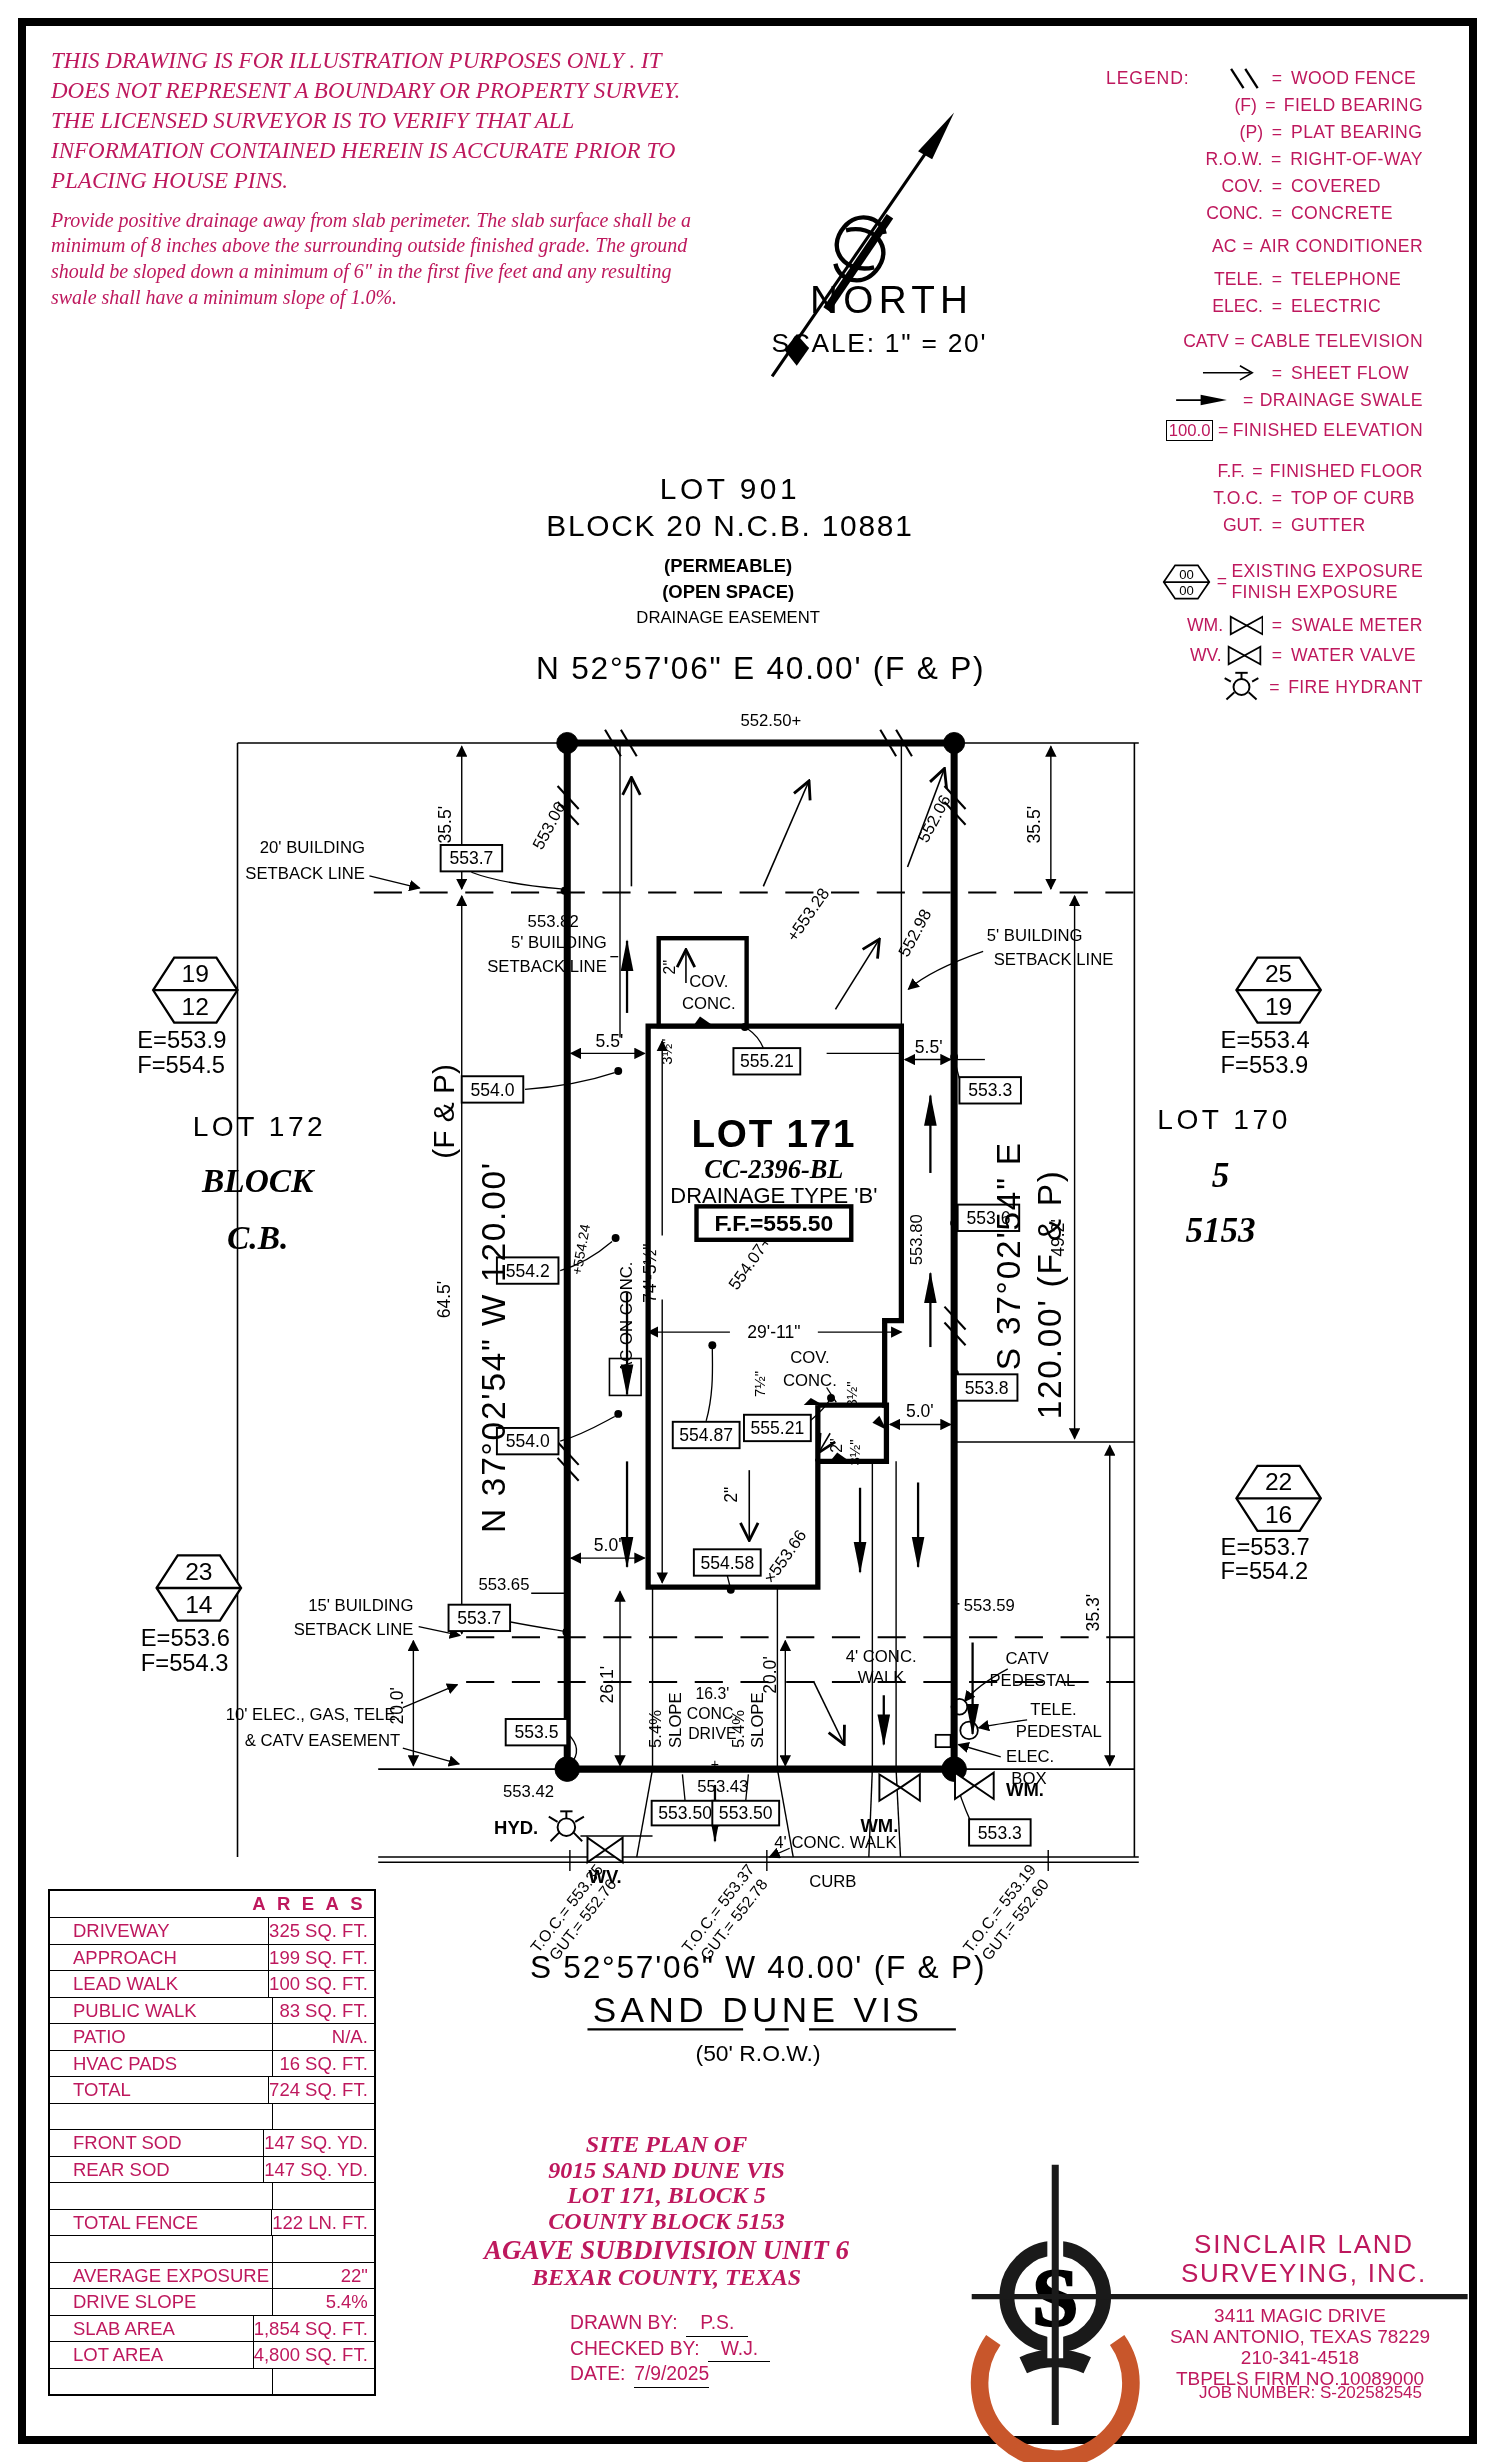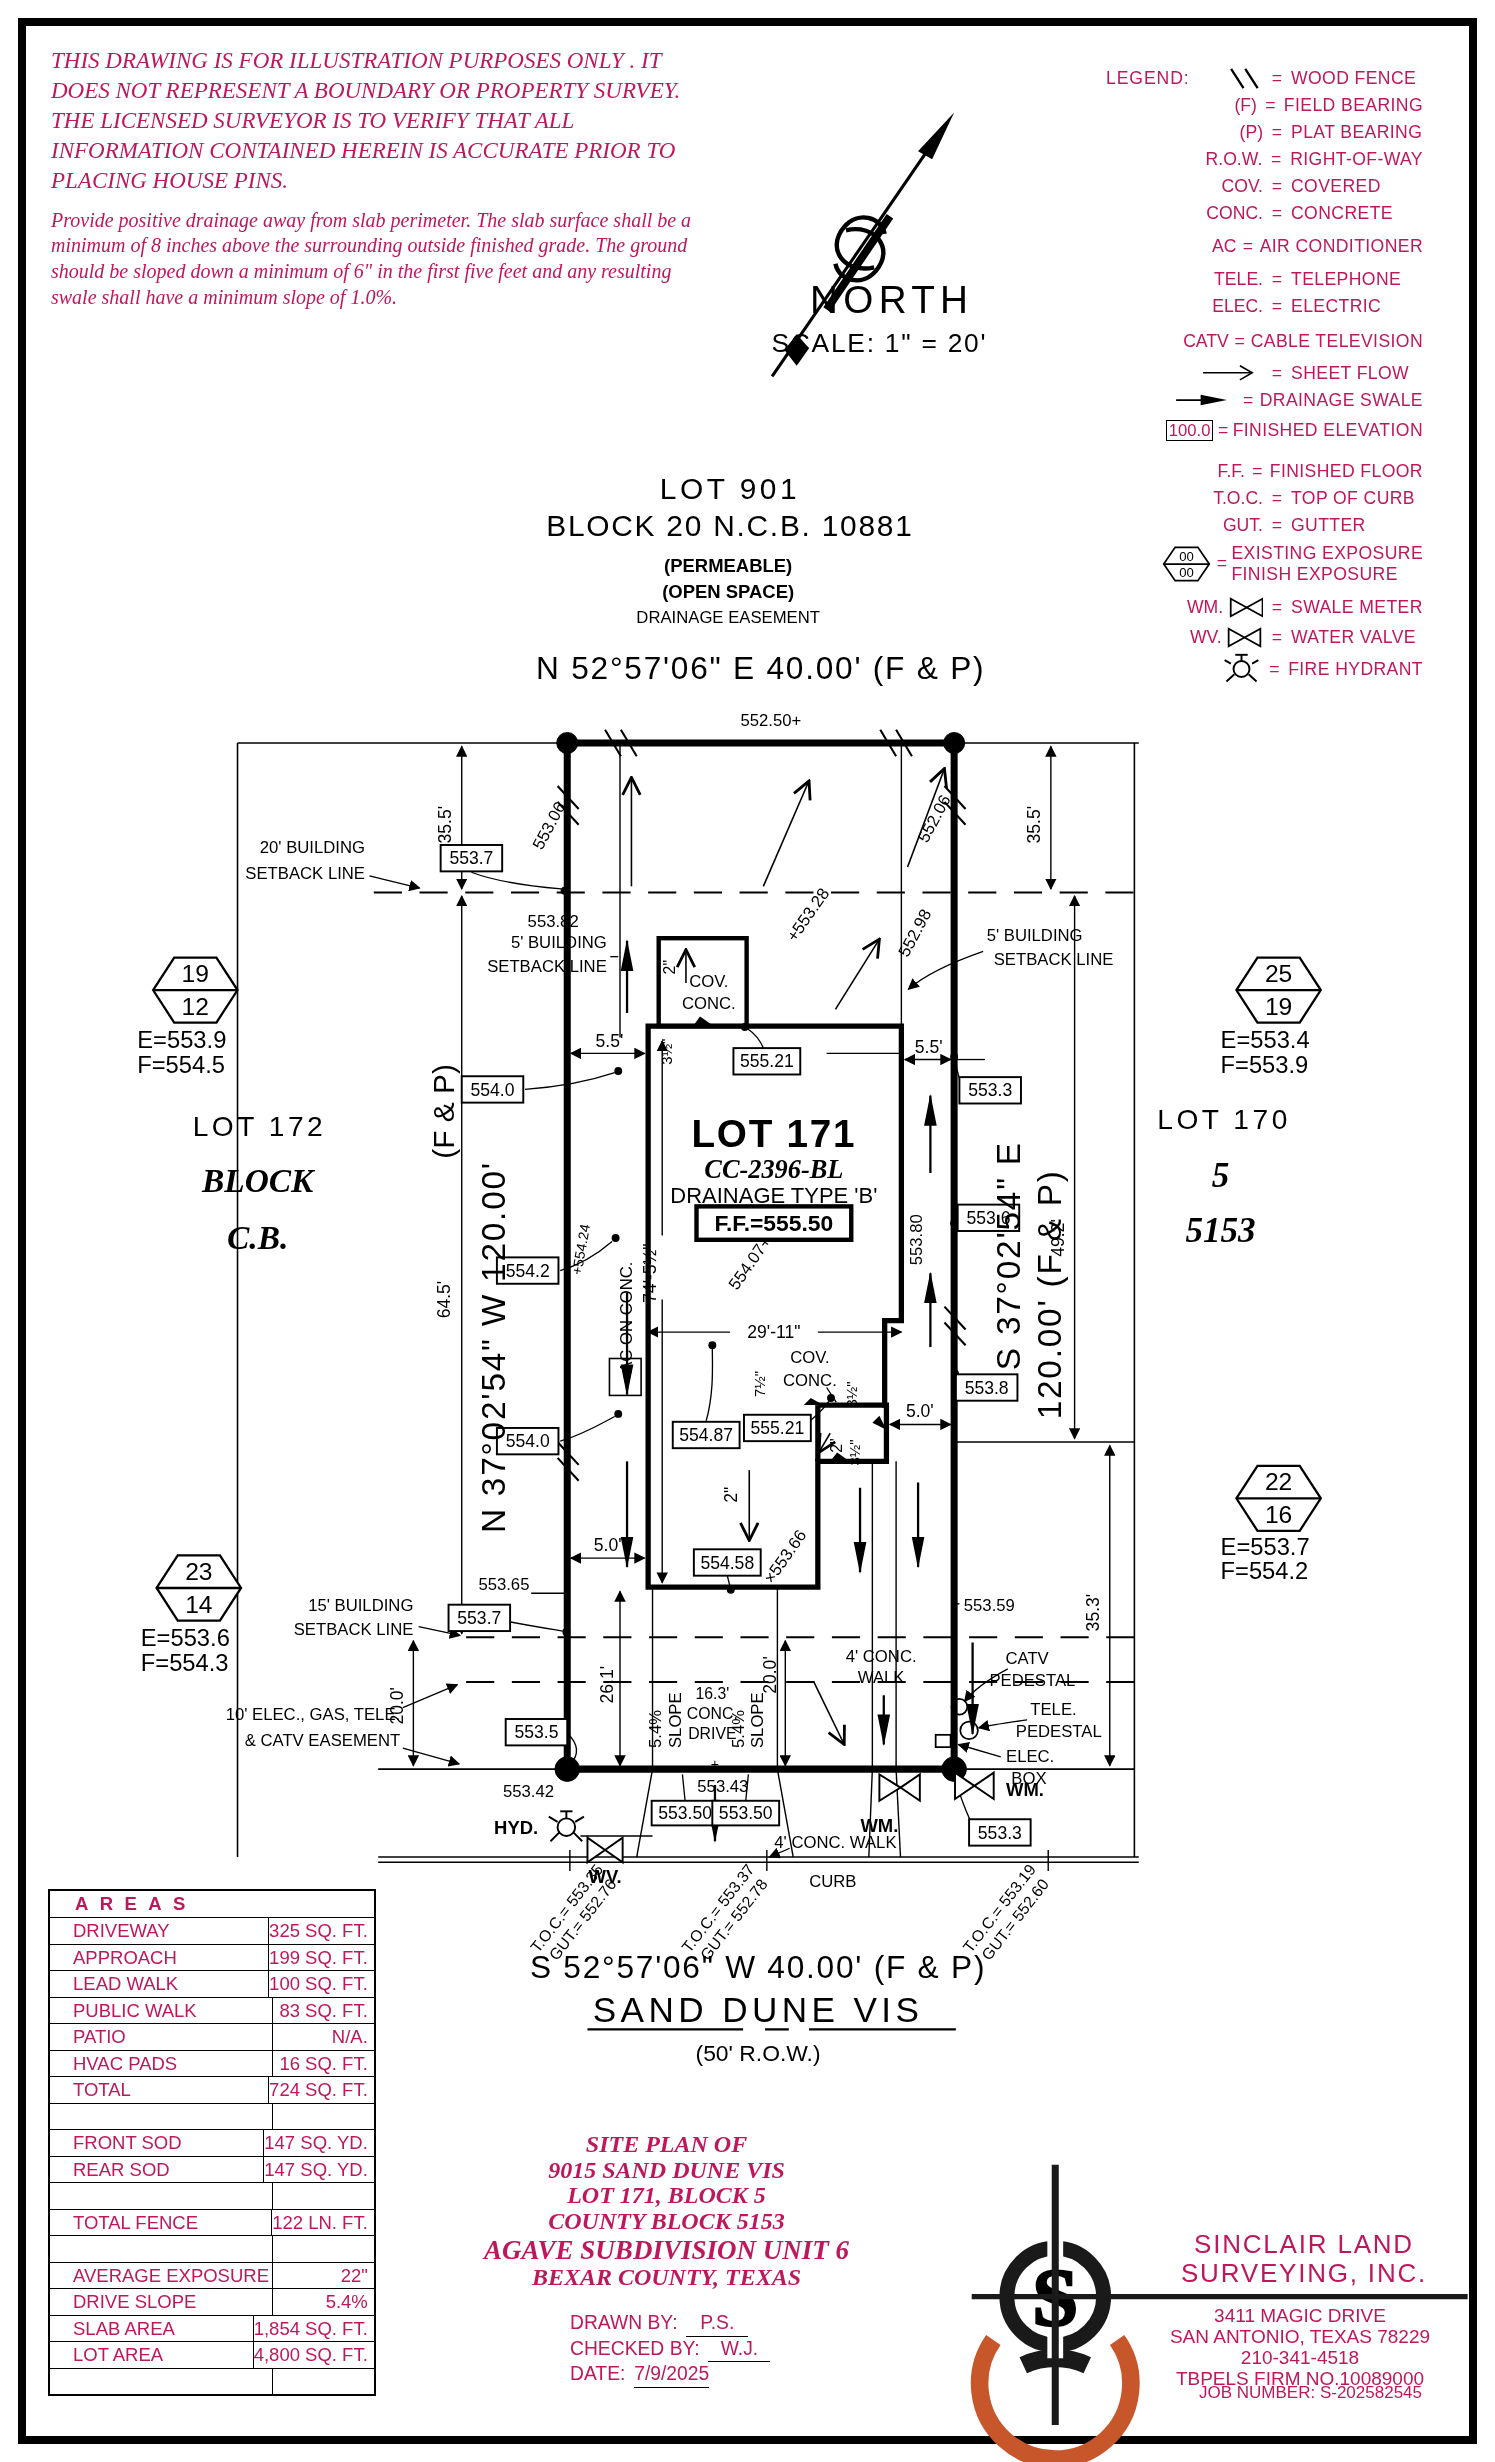--- a/index.html
+++ b/index.html
@@ -15,21 +15,21 @@
   .lgd{left:1106px;top:65px;width:317px;font-size:17.6px}
   .lgr{display:flex;align-items:center;min-height:27px}
   .lgt{width:81px;letter-spacing:0.9px}
   .lgk{width:76px;text-align:right;display:flex;justify-content:flex-end;align-items:center;gap:4.4px;white-space:nowrap}
   .lge{width:28px;text-align:center}
   .lgv{flex:1;letter-spacing:0.4px;white-space:nowrap}
   .lg-box{border:1.8px solid #000;padding:0 2px;font-size:16.7px;line-height:19.3px}
   .lgsym svg{display:block}
   
   .tbl{left:48px;top:1889px;width:324px;border:2.6px solid #000;font-size:18.5px}
-  .tbl-h{height:26px;line-height:26px;border-bottom:1.8px solid #000;text-align:left;font-weight:bold;letter-spacing:11.4px;padding-left:25px}
+  .tbl-h{height:26px;line-height:26px;border-bottom:1.8px solid #000;text-align:right;font-weight:bold;letter-spacing:11.4px;padding-left:25px}
   .tbl-r{display:flex;height:25.5px;line-height:25.5px;border-bottom:1.8px solid #000}
   .tbl-r:last-child{border-bottom:none}
   .tbl-l{width:199px;padding-left:23px;border-right:1.8px solid #000;white-space:nowrap;overflow:hidden}
   .tbl-v{flex:1;text-align:right;padding-right:6.2px;white-space:nowrap}
   
   .ttl{left:475px;top:2132px;width:383px;text-align:center;font-family:"Liberation Serif",serif;font-style:italic;font-weight:bold}
   .ttl .t1{font-size:24px;line-height:1.07;margin:0}
   .ttl .t2{font-size:27px;line-height:1.12;margin:0}
   .drawn{left:570px;top:2311px;width:290px;font-size:19.3px;line-height:24.6px;text-align:left}
   .drawn .u{display:inline-block;min-width:62px;text-align:center;border-bottom:1.8px solid #000;margin-left:8.8px}
@@ -158,21 +158,21 @@
         <span class="lgk">T.O.C.</span>
         <span class="lge">=</span>
         <span class="lgv">TOP OF CURB</span>
       </div>
     <div class="lgr">
         <span class="lgt"></span>
         <span class="lgk">GUT.</span>
         <span class="lge">=</span>
         <span class="lgv">GUTTER</span>
       </div>
-    <div class="lgr" style="margin-top:0;min-height:49px">
+    <div class="lgr" style="margin-top:18px;min-height:49px">
       <span class="lgt"></span>
       <span class="lgk lgsym">
           <svg width="51" height="42" viewBox="0 0 58 48" style="font-size:20px">
             <polygon points="3,24 16,5 42,5 55,24 42,43 16,43" fill="none" stroke="#000" stroke-width="2"></polygon>
             <line x1="3" y1="24" x2="55" y2="24" stroke="#000" stroke-width="2"></line>
             <text x="29" y="20" text-anchor="middle" font-size="15">00</text>
             <text x="29" y="39" text-anchor="middle" font-size="15">00</text>
           </svg>
         </span>
       <span class="lge">=</span>

